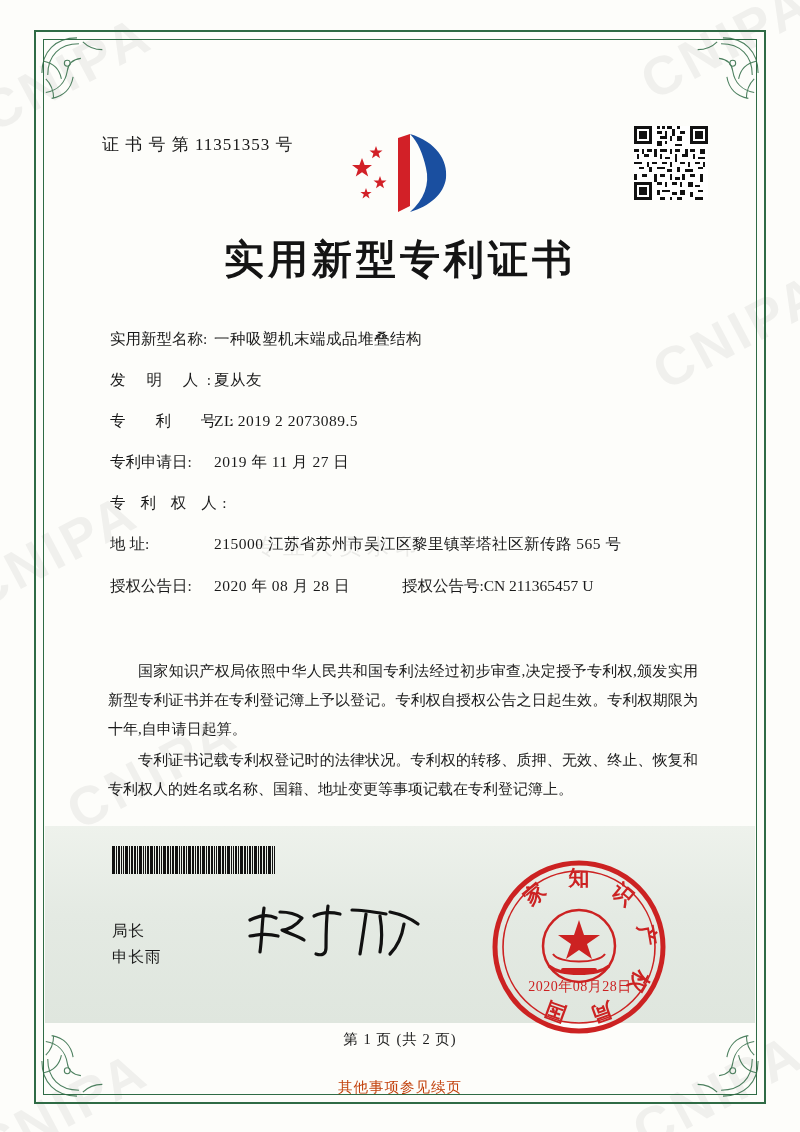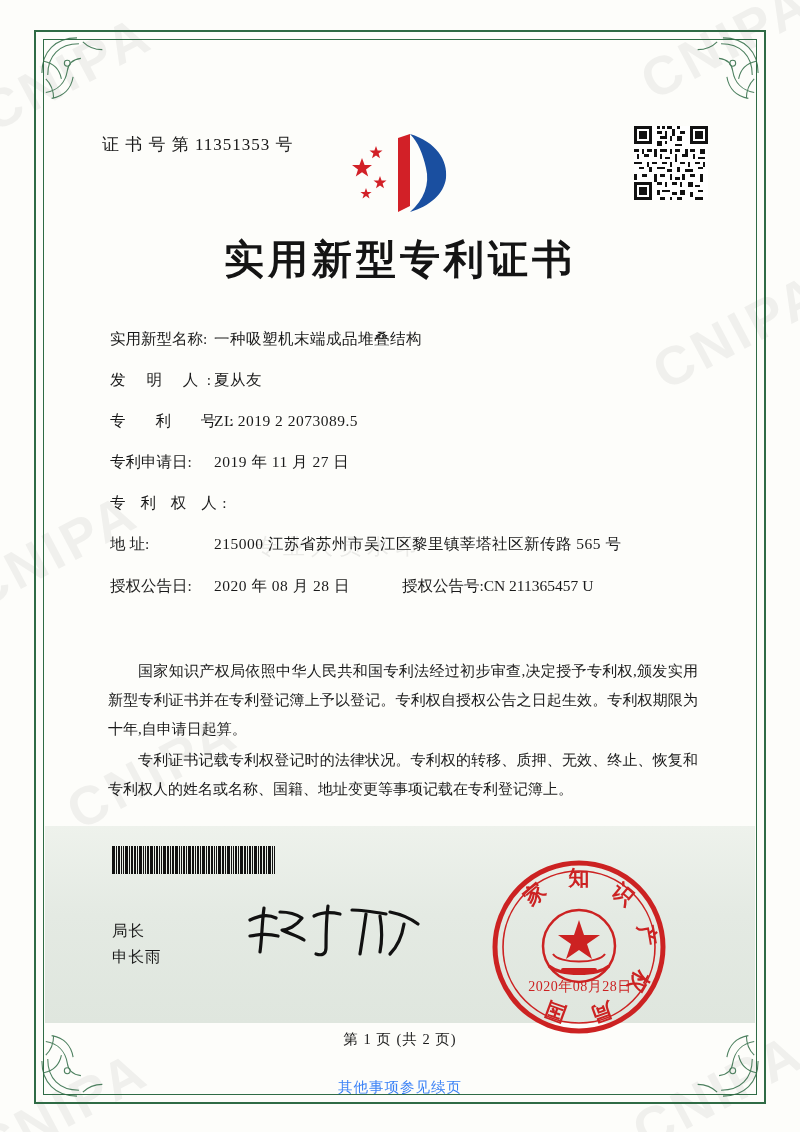--- a/index.html
+++ b/index.html
@@ -237,21 +237,21 @@
     font-size: 14.5px;
     letter-spacing: 1px;
   }
   .footnote {
     position: absolute;
     left: 0; right: 0;
     top: 1078px;
     text-align: center;
     font-size: 14.5px;
     letter-spacing: 1px;
-    color: #3b82f6;
+    color: #c2410c;
   }
 </style>
 </head>
 <body>
 
 <div id="certificate">
 
   <div class="wm wm1">CNIPA</div>
   <div class="wm wm2">CNIPA</div>
   <div class="wm wm3">CNIPA</div>

